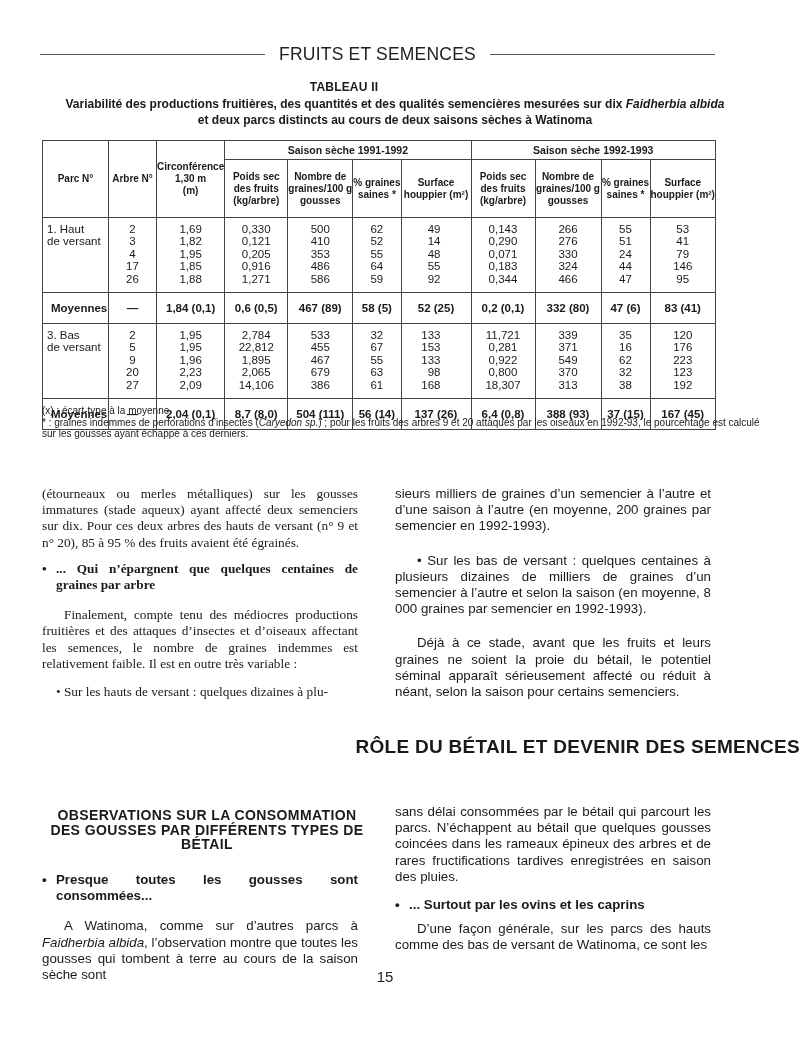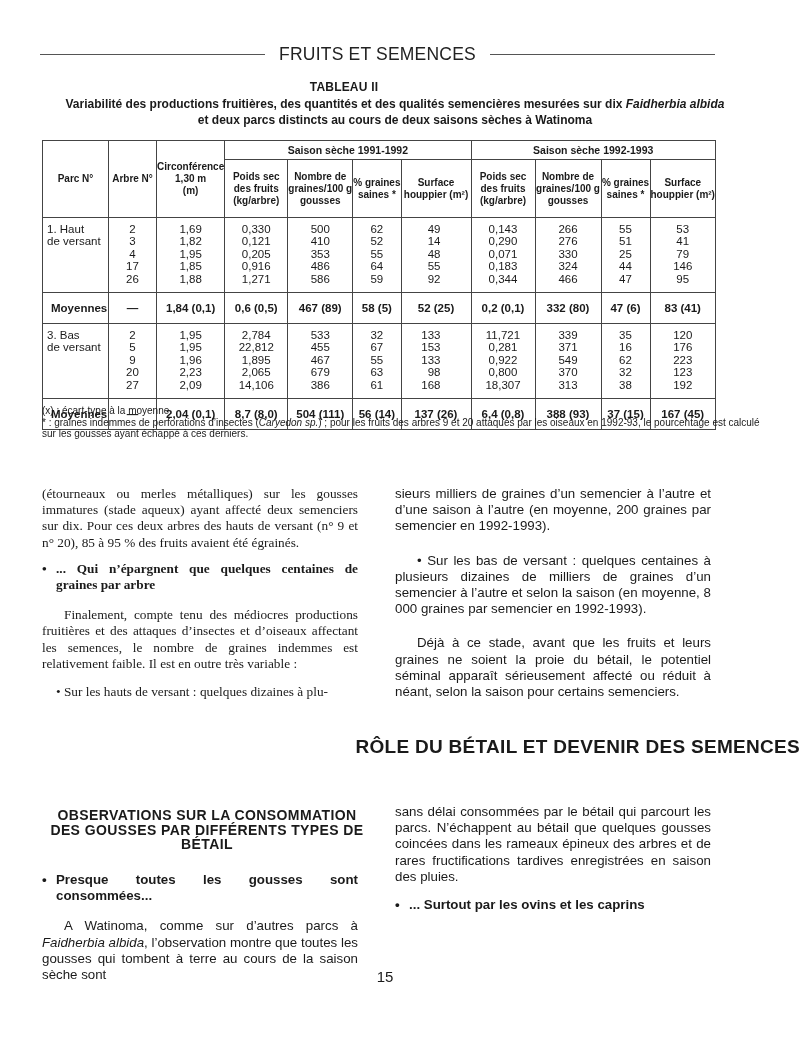--- a/index.html
+++ b/index.html
@@ -184,21 +184,21 @@
       <td class="body">
           <span class="line">266</span>
           <span class="line">276</span>
           <span class="line">330</span>
           <span class="line">324</span>
           <span class="line">466</span>
         </td>
       <td class="body">
           <span class="line">55</span>
           <span class="line">51</span>
-          <span class="line">25</span>
+          <span class="line">24</span>
           <span class="line">44</span>
           <span class="line">47</span>
         </td>
       <td class="body">
           <span class="line">53</span>
           <span class="line">41</span>
           <span class="line">79</span>
           <span class="line">146</span>
           <span class="line">95</span>
         </td>
@@ -334,15 +334,16 @@
 <div class="abs sub-title">OBSERVATIONS SUR LA CONSOMMATION DES GOUSSES PAR DIFFÉRENTS TYPES DE BÉTAIL</div>
 
 <div class="abs col" style="top:872px; left:42px; width:316px;">
   <p class="bullet-head"><span class="dot">•</span><span>Presque toutes les gousses sont consommées...</span></p>
   <p class="indent" style="margin-top:14px;"><span>A Watinoma, comme sur d’autres parcs à </span><i>Faidherbia albida</i><span>, l’observation montre que toutes les gousses qui tombent à terre au cours de la saison sèche sont</span></p>
 </div>
 
 <div class="abs col" style="top:804px; left:395px; width:316px;">
   <p>sans délai consommées par le bétail qui parcourt les parcs. N’échappent au bétail que quelques gousses coincées dans les rameaux épineux des arbres et de rares fructifications tardives enregistrées en saison des pluies.</p>
   <p class="bullet-head" style="margin-top:12px;"><span class="dot">•</span><span>... Surtout par les ovins et les caprins</span></p>
+  <p class="indent" style="margin-top:8px;">D’une façon générale, sur les parcs des hauts comme des bas de versant de Watinoma, ce sont les</p>
 </div>
 
 <div class="abs page-num">15</div>
 
 </body></html>

